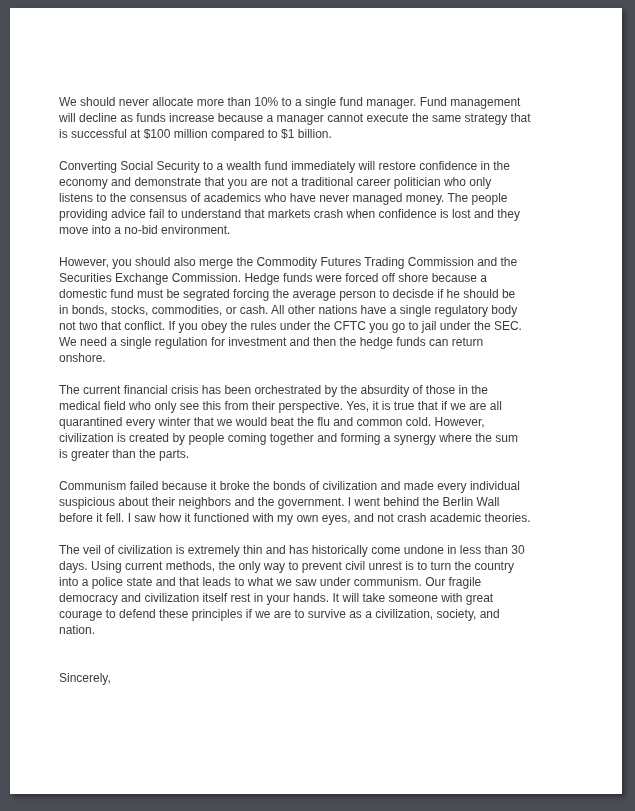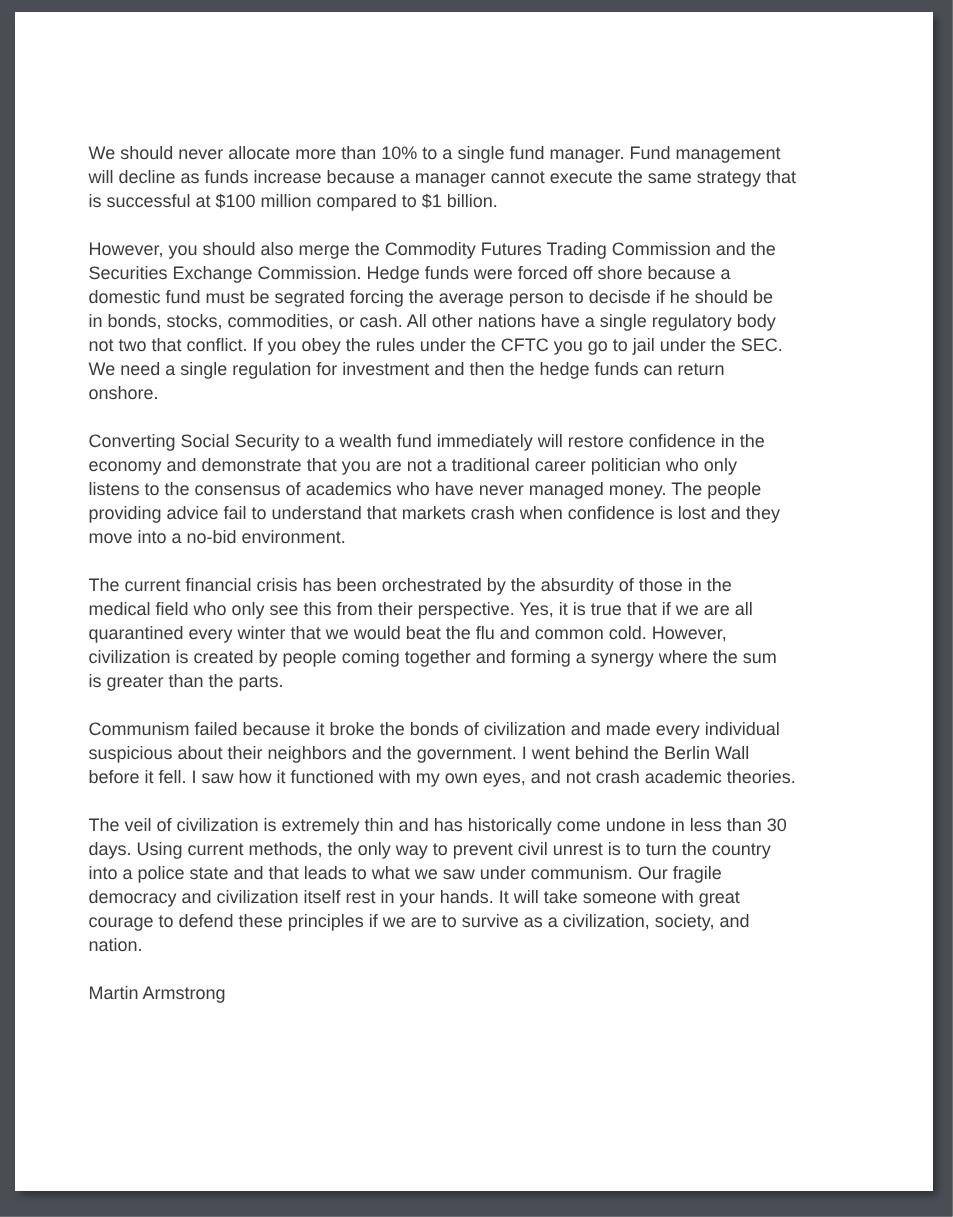--- a/index.html
+++ b/index.html
@@ -47,42 +47,42 @@
 </style>
 </head>
 <body>
 
 <div class="viewer-frame">
   <div class="doc-page">
     <div class="doc-content">
       <p class="para">We should never allocate more than 10% to a single fund manager. Fund management
 will decline as funds increase because a manager cannot execute the same strategy that
 is successful at $100 million compared to $1 billion.</p>
+      <p class="para">Converting Social Security to a wealth fund immediately will restore confidence in the
+economy and demonstrate that you are not a traditional career politician who only
+listens to the consensus of academics who have never managed money. The people
+providing advice fail to understand that markets crash when confidence is lost and they
+move into a no-bid environment.</p>
       <p class="para">However, you should also merge the Commodity Futures Trading Commission and the
 Securities Exchange Commission. Hedge funds were forced off shore because a
 domestic fund must be segrated forcing the average person to decisde if he should be
 in bonds, stocks, commodities, or cash. All other nations have a single regulatory body
 not two that conflict. If you obey the rules under the CFTC you go to jail under the SEC.
 We need a single regulation for investment and then the hedge funds can return
 onshore.</p>
-      <p class="para">Converting Social Security to a wealth fund immediately will restore confidence in the
-economy and demonstrate that you are not a traditional career politician who only
-listens to the consensus of academics who have never managed money. The people
-providing advice fail to understand that markets crash when confidence is lost and they
-move into a no-bid environment.</p>
       <p class="para">The current financial crisis has been orchestrated by the absurdity of those in the
 medical field who only see this from their perspective. Yes, it is true that if we are all
 quarantined every winter that we would beat the flu and common cold. However,
 civilization is created by people coming together and forming a synergy where the sum
 is greater than the parts.</p>
       <p class="para">Communism failed because it broke the bonds of civilization and made every individual
 suspicious about their neighbors and the government. I went behind the Berlin Wall
 before it fell. I saw how it functioned with my own eyes, and not crash academic theories.</p>
       <p class="para">The veil of civilization is extremely thin and has historically come undone in less than 30
 days. Using current methods, the only way to prevent civil unrest is to turn the country
 into a police state and that leads to what we saw under communism. Our fragile
 democracy and civilization itself rest in your hands. It will take someone with great
 courage to defend these principles if we are to survive as a civilization, society, and
 nation.</p>
-      <p class="para signature">Martin Armstrong</p>
+      <p class="para closing">Sincerely,</p>
     </div>
   </div>
 </div>
 
 </body></html>

